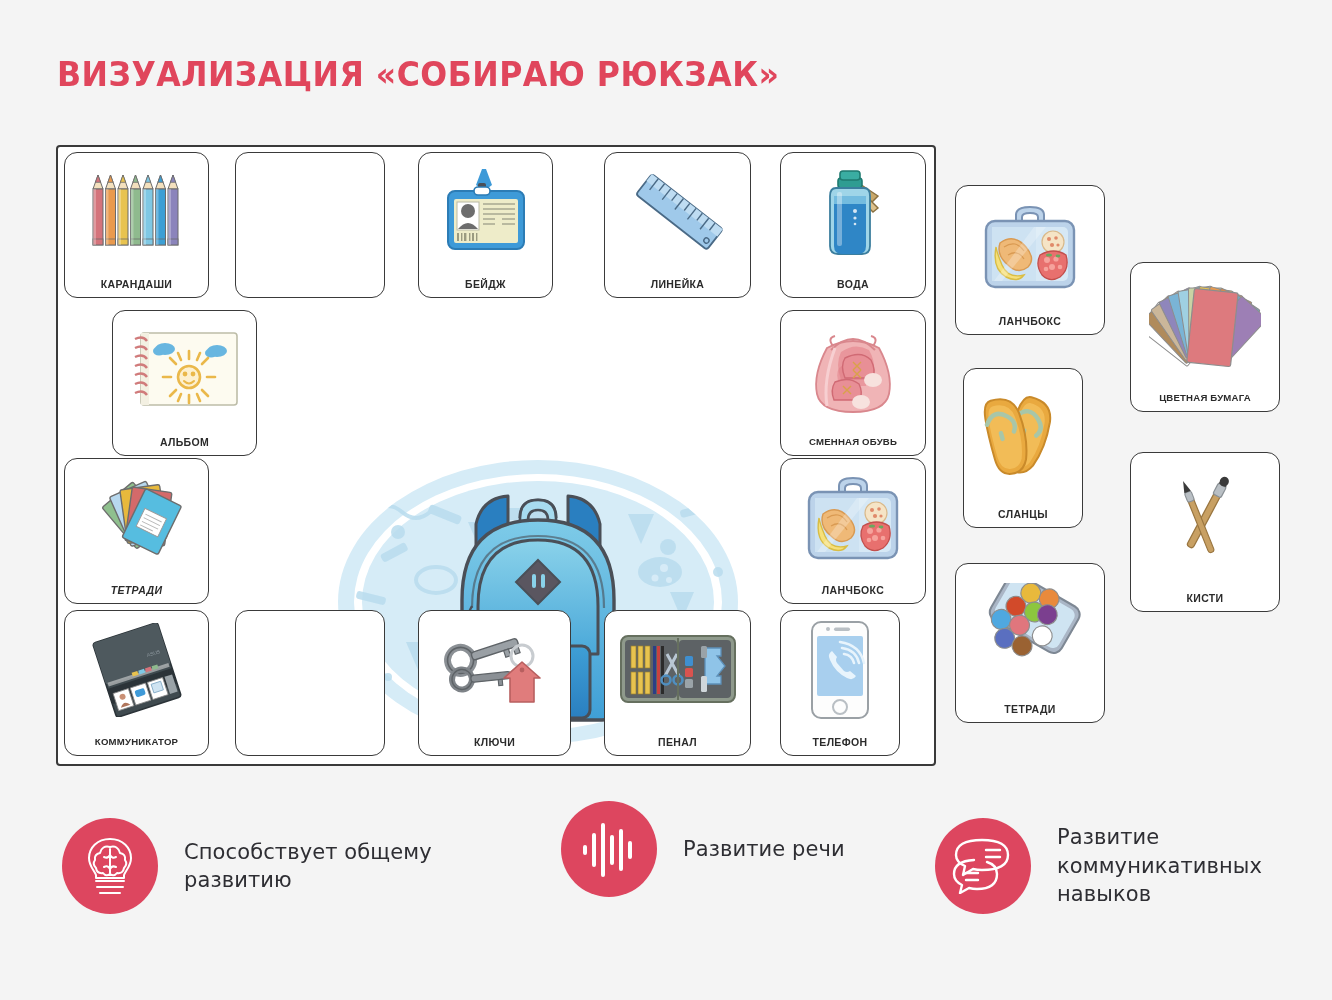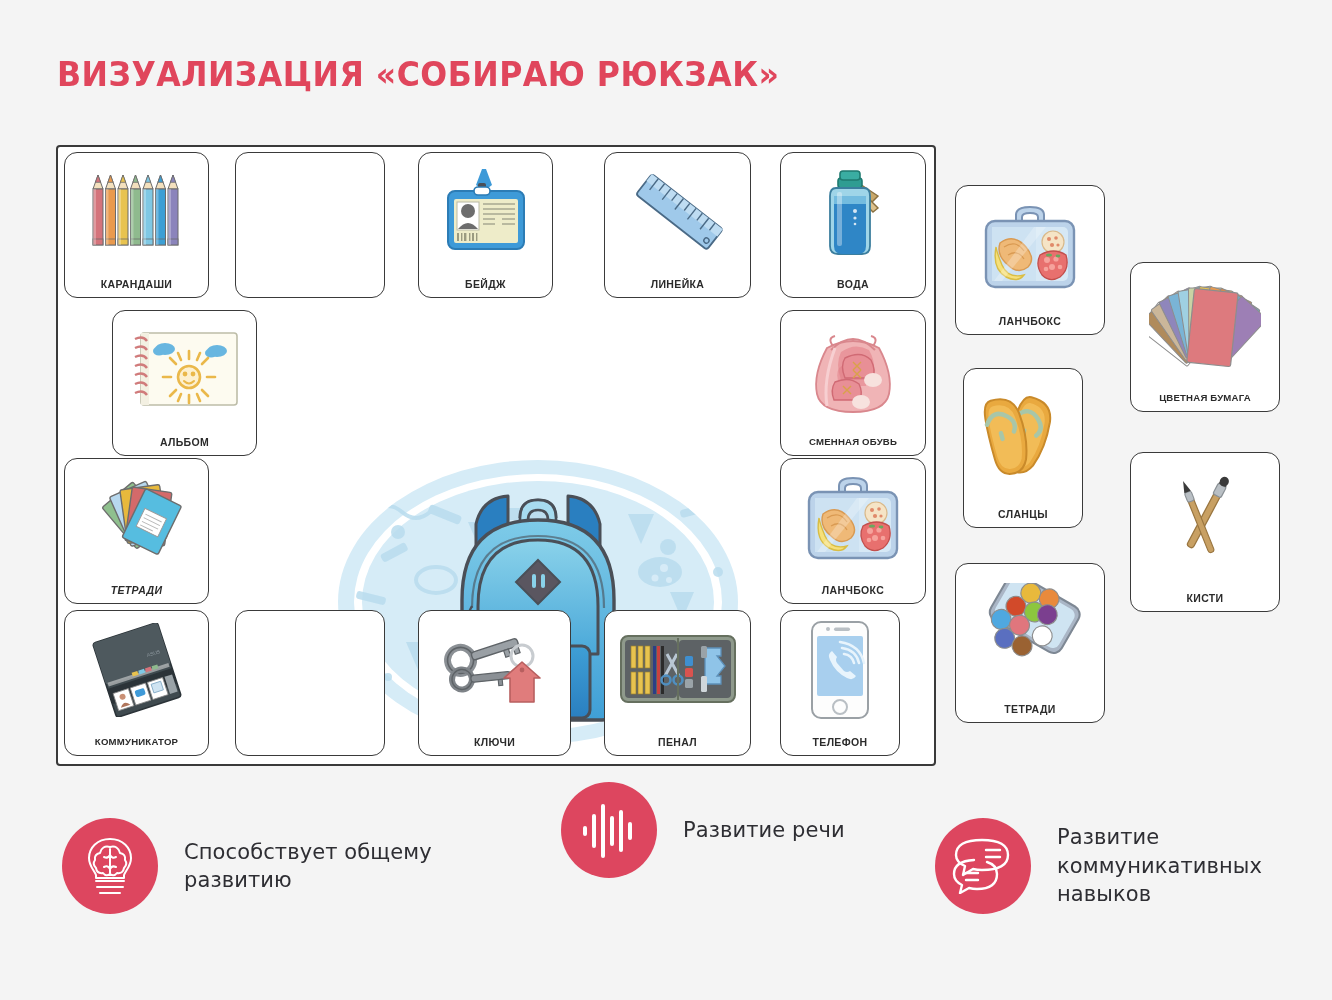--- a/index.html
+++ b/index.html
@@ -730,21 +730,21 @@
     <path d="M16 46 l28 0 M17 52 l26 0 M20 58 l20 0"></path>
     <path d="M30 12 q-8 -2 -10 6 q-6 1 -5 7 q-3 4 1 8 q1 6 7 5 q3 4 7 1 q4 3 7 -1 q6 1 7 -5 q4 -4 1 -8 q1 -6 -5 -7 q-2 -8 -10 -6z"></path>
     <path d="M30 14 l0 24 M24 22 q4 2 6 -2 M36 22 q-4 2 -6 -2 M24 32 q4 -2 6 2 M36 32 q-4 -2 -6 2"></path>
   </svg>
       </div>
       <div class="f-text">
         <div>Способствует общему</div>
         <div>развитию</div>
       </div>
     </div>
-    <div class="feature" style="left: 561px; top: 782px;">
+    <div class="feature" style="left: 561px; top: 801px;">
       <div class="f-circle">
         <svg width="60" height="56" viewBox="0 0 60 56" stroke="#fff" stroke-width="4" stroke-linecap="round">
     <line x1="6" y1="26" x2="6" y2="32"></line>
           <line x1="15" y1="14" x2="15" y2="44"></line>
     <line x1="24" y1="4" x2="24" y2="54"></line>
           <line x1="33" y1="16" x2="33" y2="42"></line>
     <line x1="42" y1="10" x2="42" y2="48"></line>
           <line x1="51" y1="22" x2="51" y2="36"></line>
   </svg>
       </div>

